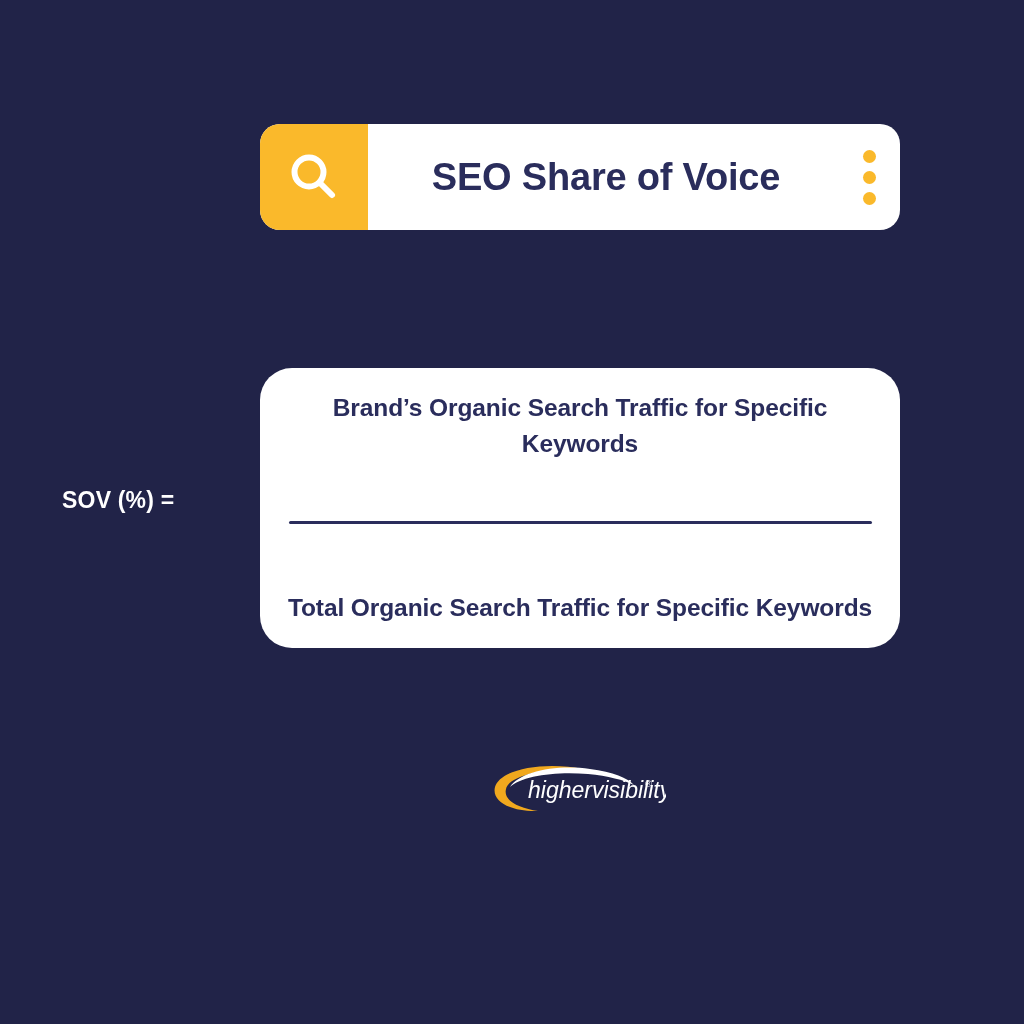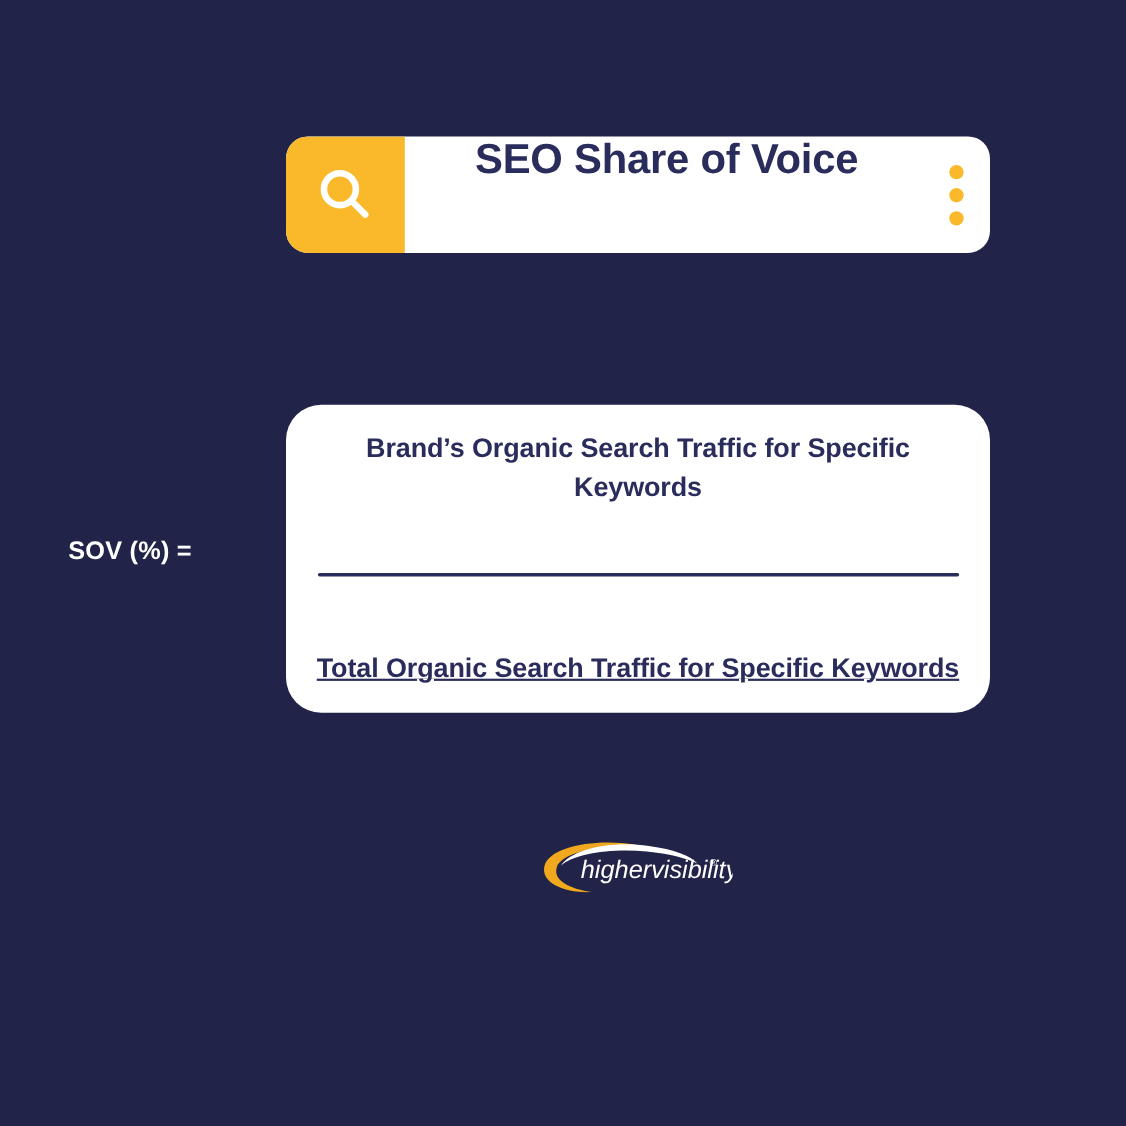--- a/index.html
+++ b/index.html
@@ -27,21 +27,21 @@
     background:#FAB92B;
     display:flex;
     align-items:center;
     justify-content:center;
     flex:0 0 108px;
   }
   #search-icon-block svg { display:block; }
   #search-title-wrap {
     flex:1 1 auto;
     display:flex;
-    align-items:flex-start;
+    align-items:center;
     justify-content:center;
     padding-left:6px;
   }
   #search-title {
     font-size:38px;
     font-weight:bold;
     color:#2A2D5C;
     letter-spacing:-0.2px;
     white-space:nowrap;
   }
@@ -91,21 +91,21 @@
     line-height:1.46;
     letter-spacing:-0.1px;
   }
   #fraction-numerator { margin-bottom:26px; }
   #fraction-bar {
     width:583px;
     height:3px;
     background:#2A2D5C;
     border-radius:2px;
   }
-  #fraction-denominator { margin-top:32px;text-decoration:underline; }
+  #fraction-denominator { margin-top:32px; }
 
   
   #logo {
     position:absolute;
     left:486px; top:760px;
     width:180px; height:58px;font-style:italic;
   }
   #logo svg { display:block; }
 </style>
 </head>

